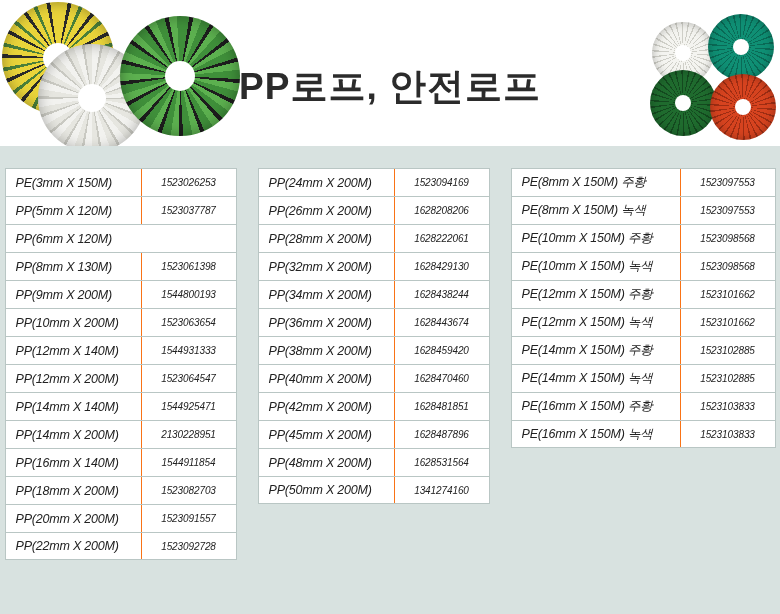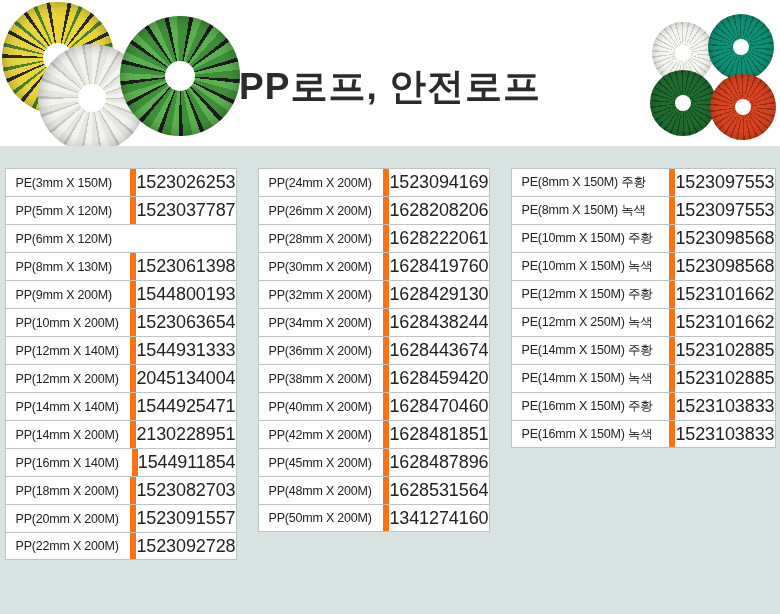--- a/index.html
+++ b/index.html
@@ -140,42 +140,43 @@
   .col-wide {
     width: 265px;
   }
   .row {
     display: flex;
     background: #ffffff;
     border: 1px solid #b9c6c4;
     border-bottom: none;
     height: 28px;
     box-sizing: border-box;
+    font-style: italic;
   }
   .row:last-child {
     border-bottom: 1px solid #b9c6c4;
   }
   .cell-name {
     flex: 1 1 auto;
     display: flex;
     align-items: center;
     padding-left: 10px;
     font-size: 12.5px;
     color: #222222;
     letter-spacing: -0.2px;
     white-space: nowrap;
     overflow: hidden;
   }
   .cell-code {
     flex: 0 0 94px;
     display: flex;
     align-items: center;
     justify-content: center;
-    border-left: 6px solid #f97316;
-    font-size: 18px;
+    border-left: 1px solid #f97316;
+    font-size: 10px;
     color: #222222;
     letter-spacing: -0.1px;
     text-align: right;
   }
 </style>
 </head>
 <body>
 
 <div class="page">
 
@@ -224,21 +225,21 @@
         <div class="row">
             <span class="cell-name">PP(10mm X 200M)</span>
             <span class="cell-code">1523063654</span>
           </div>
         <div class="row">
             <span class="cell-name">PP(12mm X 140M)</span>
             <span class="cell-code">1544931333</span>
           </div>
         <div class="row">
             <span class="cell-name">PP(12mm X 200M)</span>
-            <span class="cell-code">2045134004</span>
+            <span class="cell-code">1523064547</span>
           </div>
         <div class="row">
             <span class="cell-name">PP(14mm X 140M)</span>
             <span class="cell-code">1544925471</span>
           </div>
         <div class="row">
             <span class="cell-name">PP(14mm X 200M)</span>
             <span class="cell-code">2130228951</span>
           </div>
         <div class="row">
@@ -266,24 +267,20 @@
           </div>
         <div class="row">
             <span class="cell-name">PP(26mm X 200M)</span>
             <span class="cell-code">1628208206</span>
           </div>
         <div class="row">
             <span class="cell-name">PP(28mm X 200M)</span>
             <span class="cell-code">1628222061</span>
           </div>
         <div class="row">
-            <span class="cell-name">PP(30mm X 200M)</span>
-            <span class="cell-code">1628419760</span>
-          </div>
-        <div class="row">
             <span class="cell-name">PP(32mm X 200M)</span>
             <span class="cell-code">1628429130</span>
           </div>
         <div class="row">
             <span class="cell-name">PP(34mm X 200M)</span>
             <span class="cell-code">1628438244</span>
           </div>
         <div class="row">
             <span class="cell-name">PP(36mm X 200M)</span>
             <span class="cell-code">1628443674</span>
@@ -329,21 +326,21 @@
           </div>
         <div class="row">
             <span class="cell-name">PE(10mm X 150M) 녹색</span>
             <span class="cell-code">1523098568</span>
           </div>
         <div class="row">
             <span class="cell-name">PE(12mm X 150M) 주황</span>
             <span class="cell-code">1523101662</span>
           </div>
         <div class="row">
-            <span class="cell-name">PE(12mm X 250M) 녹색</span>
+            <span class="cell-name">PE(12mm X 150M) 녹색</span>
             <span class="cell-code">1523101662</span>
           </div>
         <div class="row">
             <span class="cell-name">PE(14mm X 150M) 주황</span>
             <span class="cell-code">1523102885</span>
           </div>
         <div class="row">
             <span class="cell-name">PE(14mm X 150M) 녹색</span>
             <span class="cell-code">1523102885</span>
           </div>

